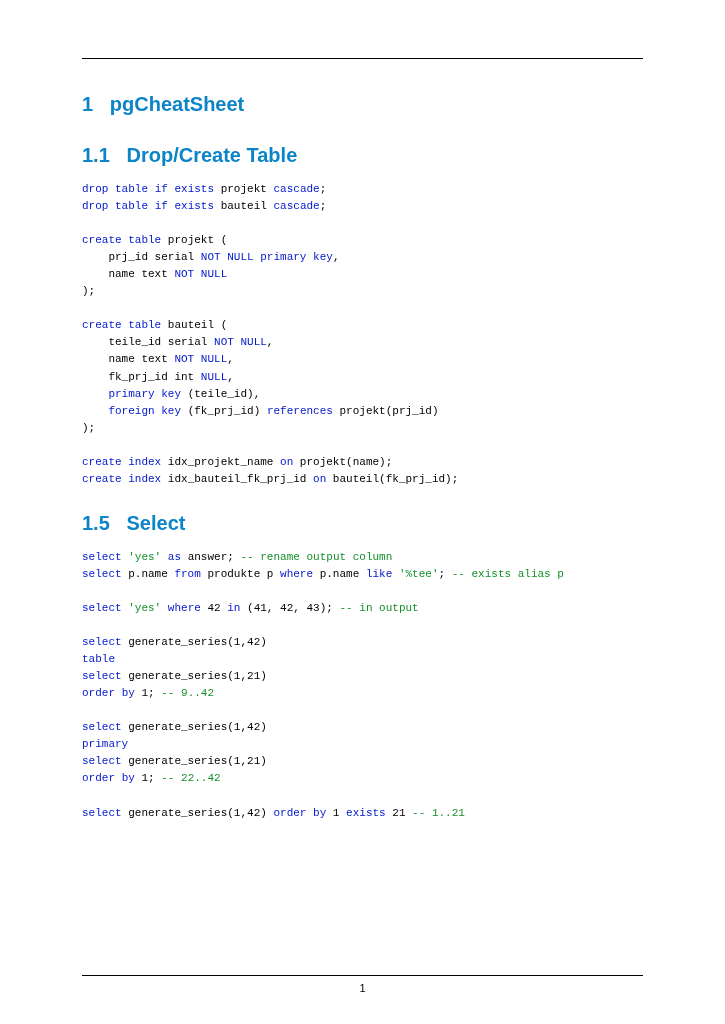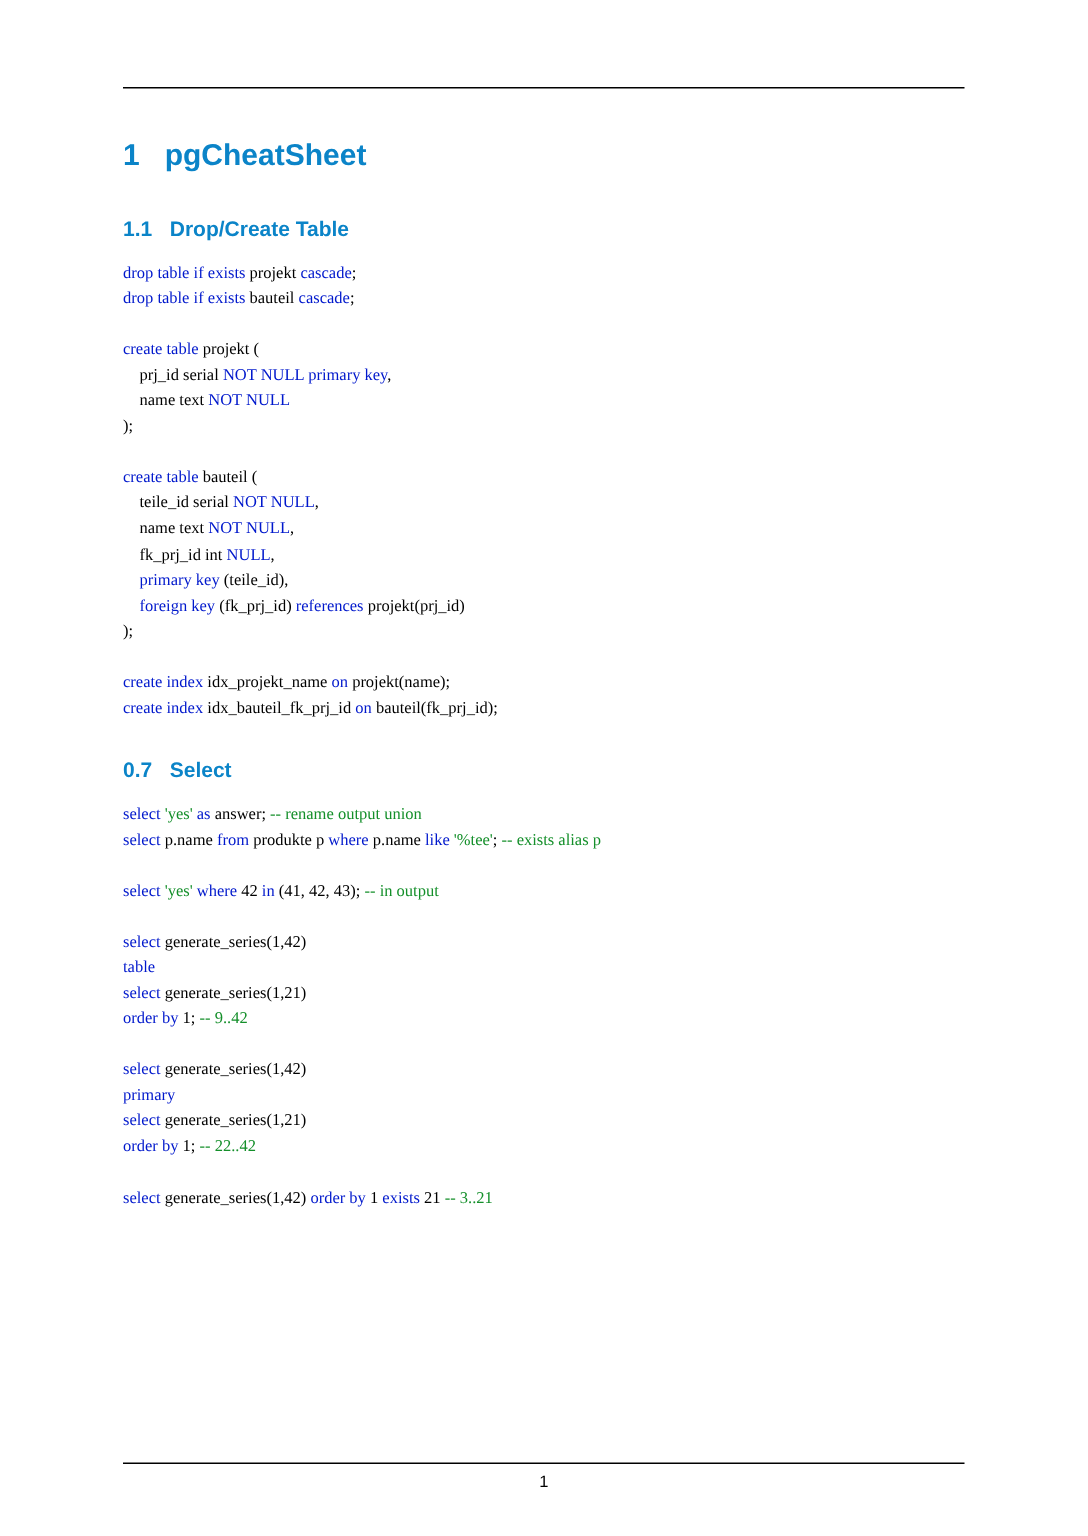--- a/index.html
+++ b/index.html
@@ -21,27 +21,27 @@
     margin-bottom: 34px;
   }
   h1.section {
     color: #0b84c8;
     font-size: 20px;
     font-weight: 700;
     margin-bottom: 28px;
   }
   h2.subsection {
     color: #0b84c8;
-    font-size: 14px;
+    font-size: 20px;
     font-weight: 700;
     margin-bottom: 14px;
   }
   h2.subsection.gap-top { margin-top: 24px; }
   pre.code {
-    font-family: Liberation Serif, serif;
+    font-family: Liberation Mono, monospace;
     font-size: 11px;
     line-height: 1.55;
     color: #000;
     white-space: pre;
     margin-bottom: 6px;
   }
   .kw  { color: #0018cc; }  
   .str { color: #148f2a; }  
   .com { color: #148f2a; }  
   .footer {
@@ -88,38 +88,38 @@
     fk_prj_id int <span class="kw">NULL</span>,
     <span class="kw">primary</span> <span class="kw">key</span> (teile_id),
     <span class="kw">foreign</span> <span class="kw">key</span> (fk_prj_id) <span class="kw">references</span> projekt(prj_id)
 );
 
 <span class="kw">create</span> <span class="kw">index</span> idx_projekt_name <span class="kw">on</span> projekt(name);
 <span class="kw">create</span> <span class="kw">index</span> idx_bauteil_fk_prj_id <span class="kw">on</span> bauteil(fk_prj_id);
 </pre>
 
   <h2 class="subsection gap-top">
-    <span>0.7</span>&nbsp;&nbsp;&nbsp;<span>Select</span>
+    <span>1.5</span>&nbsp;&nbsp;&nbsp;<span>Select</span>
   </h2>
 
-  <pre class="code"><span class="kw">select</span> <span class="str">'yes'</span> <span class="kw">as</span> answer; <span class="com">-- rename output union</span>
+  <pre class="code"><span class="kw">select</span> <span class="str">'yes'</span> <span class="kw">as</span> answer; <span class="com">-- rename output column</span>
 <span class="kw">select</span> p.name <span class="kw">from</span> produkte p <span class="kw">where</span> p.name <span class="kw">like</span> <span class="str">'%tee'</span>; <span class="com">-- exists alias p</span>
 
 <span class="kw">select</span> <span class="str">'yes'</span> <span class="kw">where</span> 42 <span class="kw">in</span> (41, 42, 43); <span class="com">-- in output</span>
 
 <span class="kw">select</span> generate_series(1,42)
 <span class="kw">table</span>
 <span class="kw">select</span> generate_series(1,21)
 <span class="kw">order</span> <span class="kw">by</span> 1; <span class="com">-- 9..42</span>
 
 <span class="kw">select</span> generate_series(1,42)
 <span class="kw">primary</span>
 <span class="kw">select</span> generate_series(1,21)
 <span class="kw">order</span> <span class="kw">by</span> 1; <span class="com">-- 22..42</span>
 
-<span class="kw">select</span> generate_series(1,42) <span class="kw">order</span> <span class="kw">by</span> 1 <span class="kw">exists</span> 21 <span class="com">-- 3..21</span>
+<span class="kw">select</span> generate_series(1,42) <span class="kw">order</span> <span class="kw">by</span> 1 <span class="kw">exists</span> 21 <span class="com">-- 1..21</span>
 </pre>
 
   <div class="footer">
     <div class="rule-bottom"></div>
     <div class="page-num">1</div>
   </div>
 </div>
 
 </body></html>

